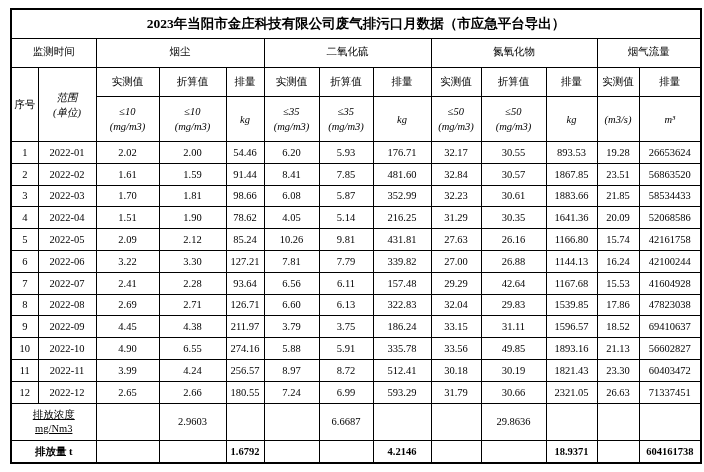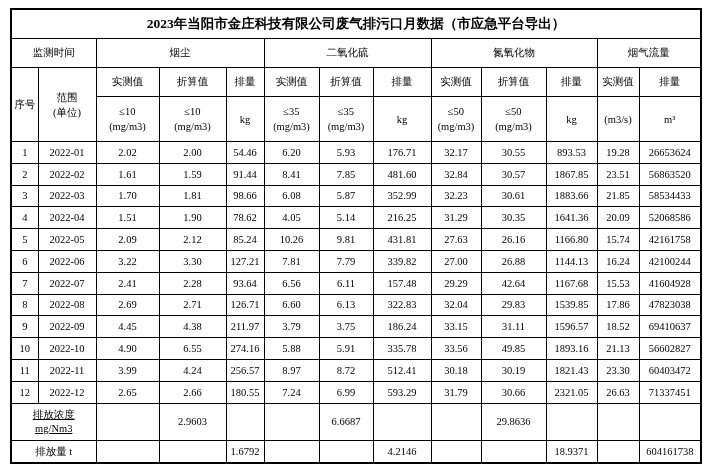--- a/index.html
+++ b/index.html
@@ -12,27 +12,27 @@
   table.report {
     border-collapse:collapse; table-layout:fixed;
     width:690px; border:2px solid #000;
   }
   table.report td {
     border:1px solid #000; text-align:center; vertical-align:middle;
     font-size:10.5px; line-height:1.25; padding:0 1px;
     overflow:hidden; white-space:nowrap; color:#000;
   }
   tr.title-row td { font-weight:bold; font-size:13.5px; height:28px; border-bottom:1px solid #000; }
-  tr.group-row td { height:28px; }
+  tr.group-row td { height:28px;font-family:Liberation Mono, monospace; }
   tr.sub-row td { height:28px; }
   tr.unit-row td { height:44px; white-space:normal; }
-  .unit-line { display:block; line-height:15px; }
+  .unit-line { display:block; line-height:15px;font-style:italic; }
   tr.data-row td { height:20.8px; }
   tr.summary-row-1 td { height:36px; white-space:normal; }
-  tr.summary-row-2 td { height:21px; }
+  tr.summary-row-2 td { height:21px;font-weight:bold; }
   .lbl-line { display:block; line-height:14px;text-decoration:underline; }
 </style>
 </head>
 <body>
 
 <div class="page">
   <table class="report">
     <colgroup>
       <col style="width:27px">
         <col style="width:58px">

